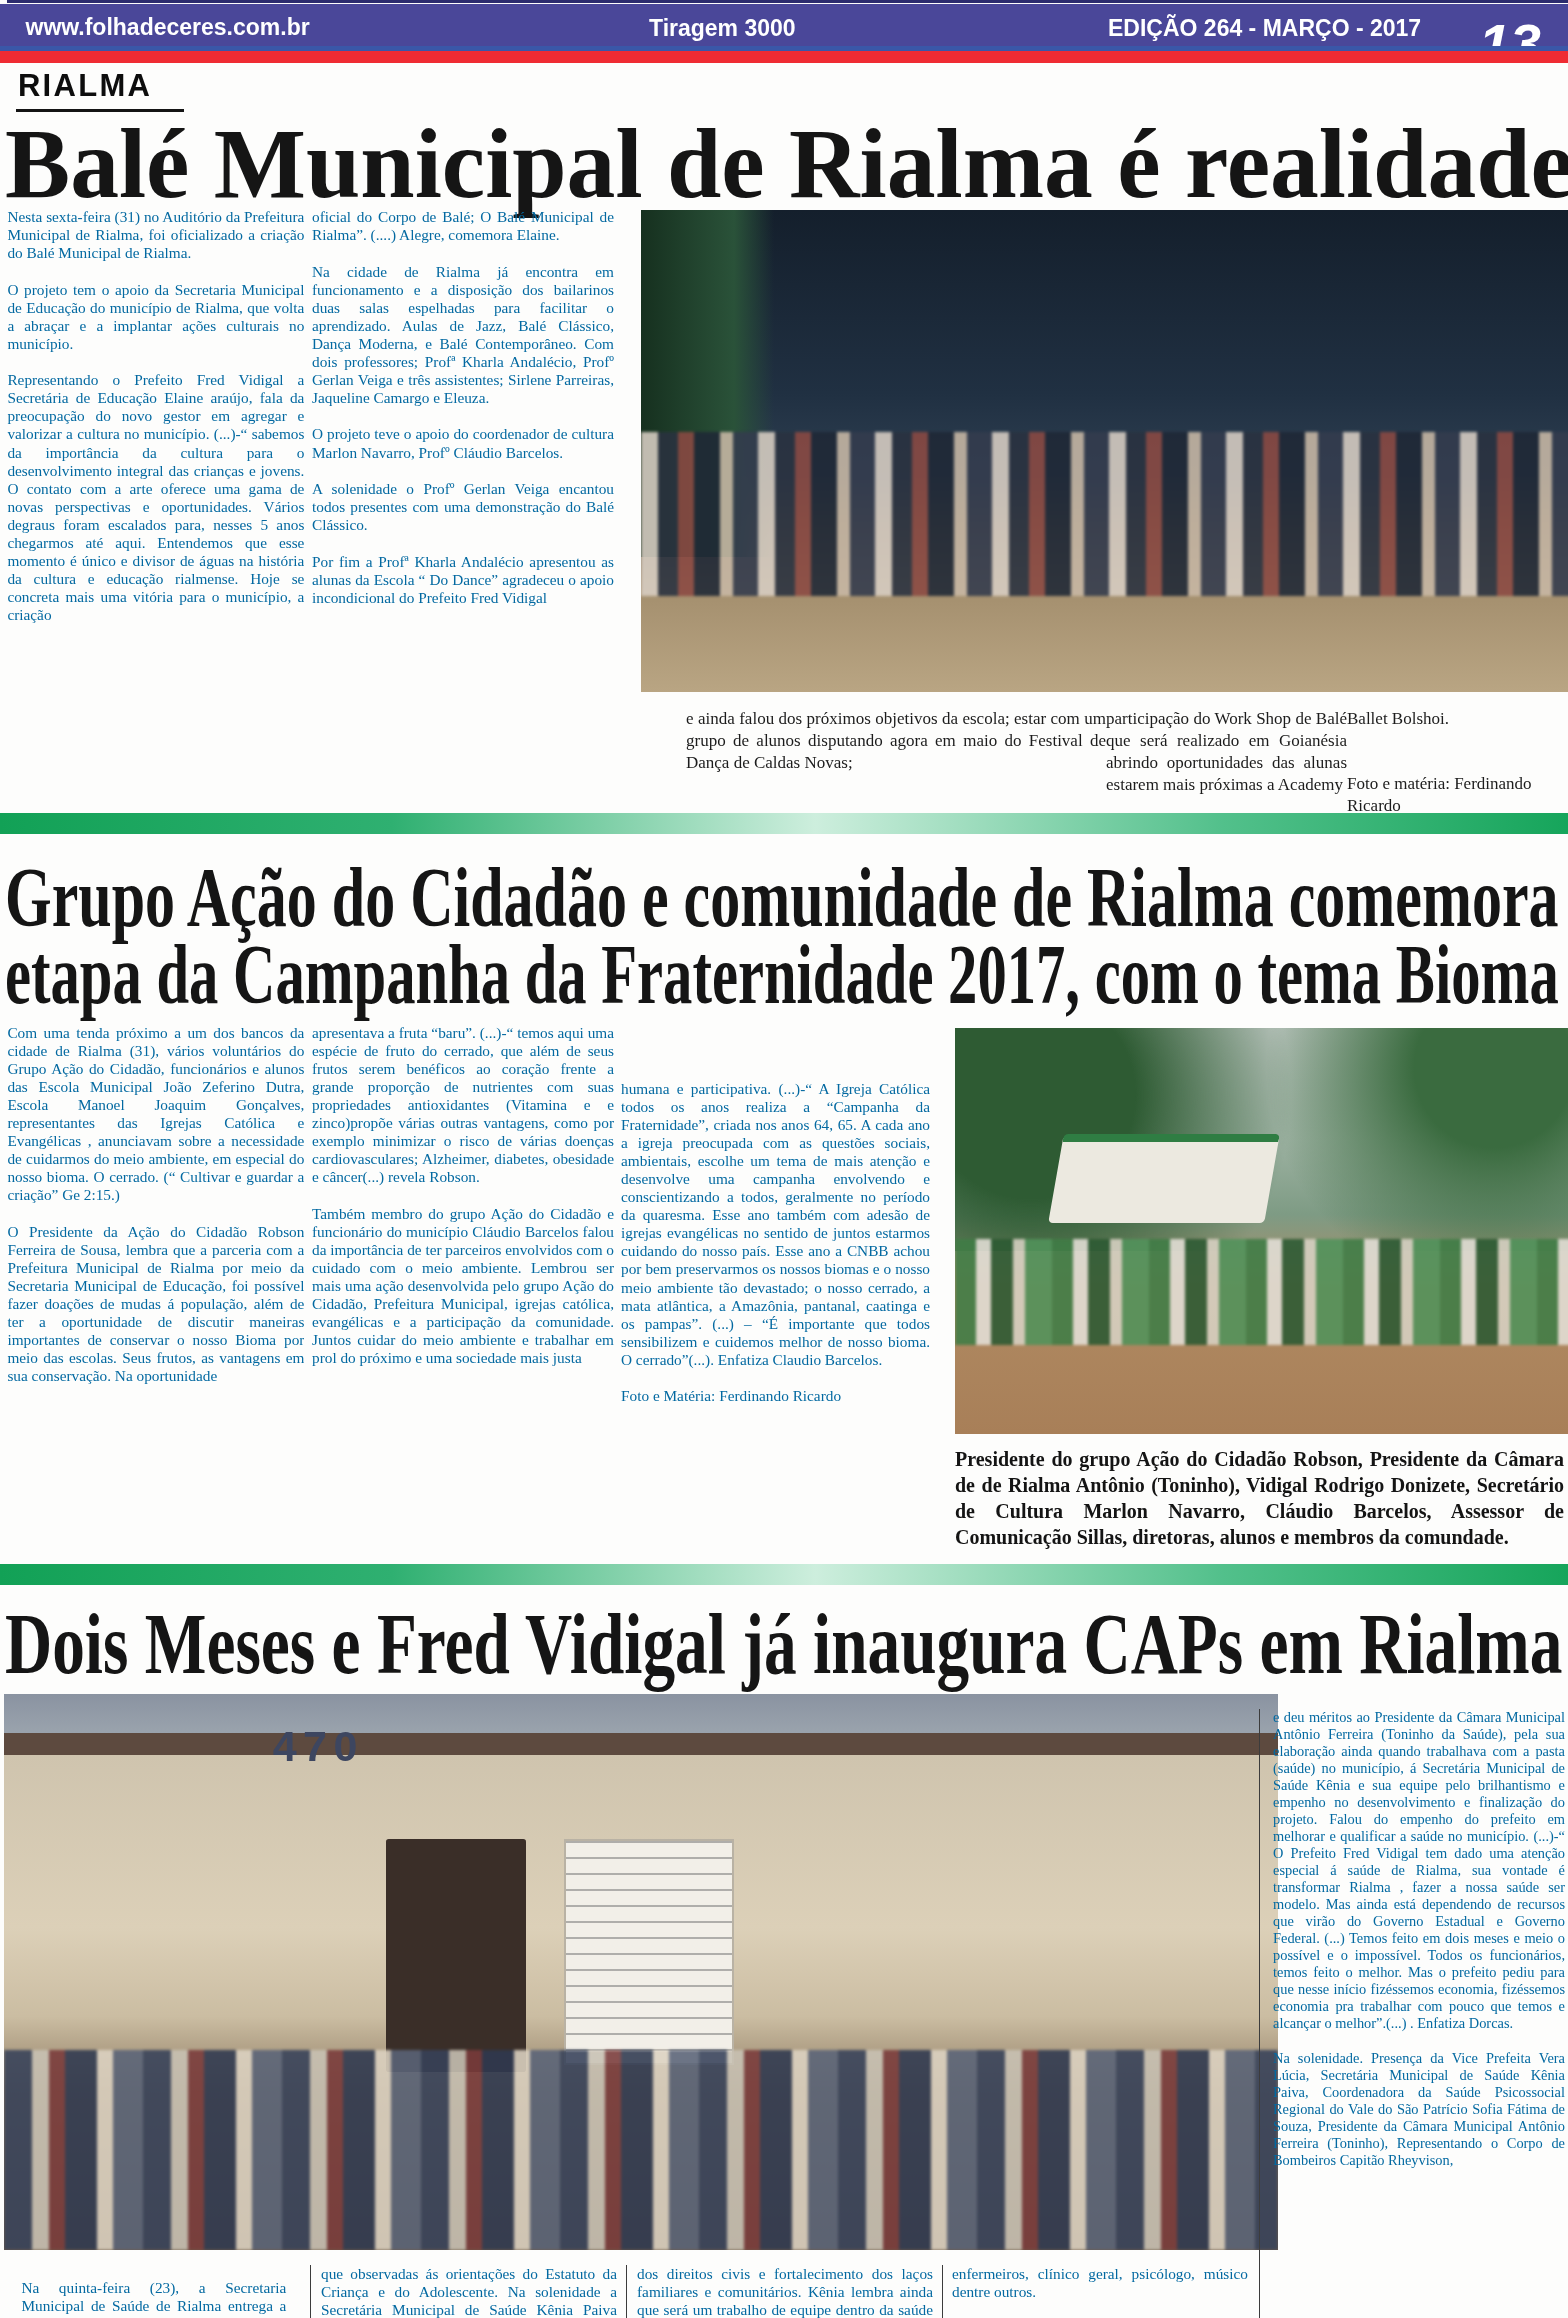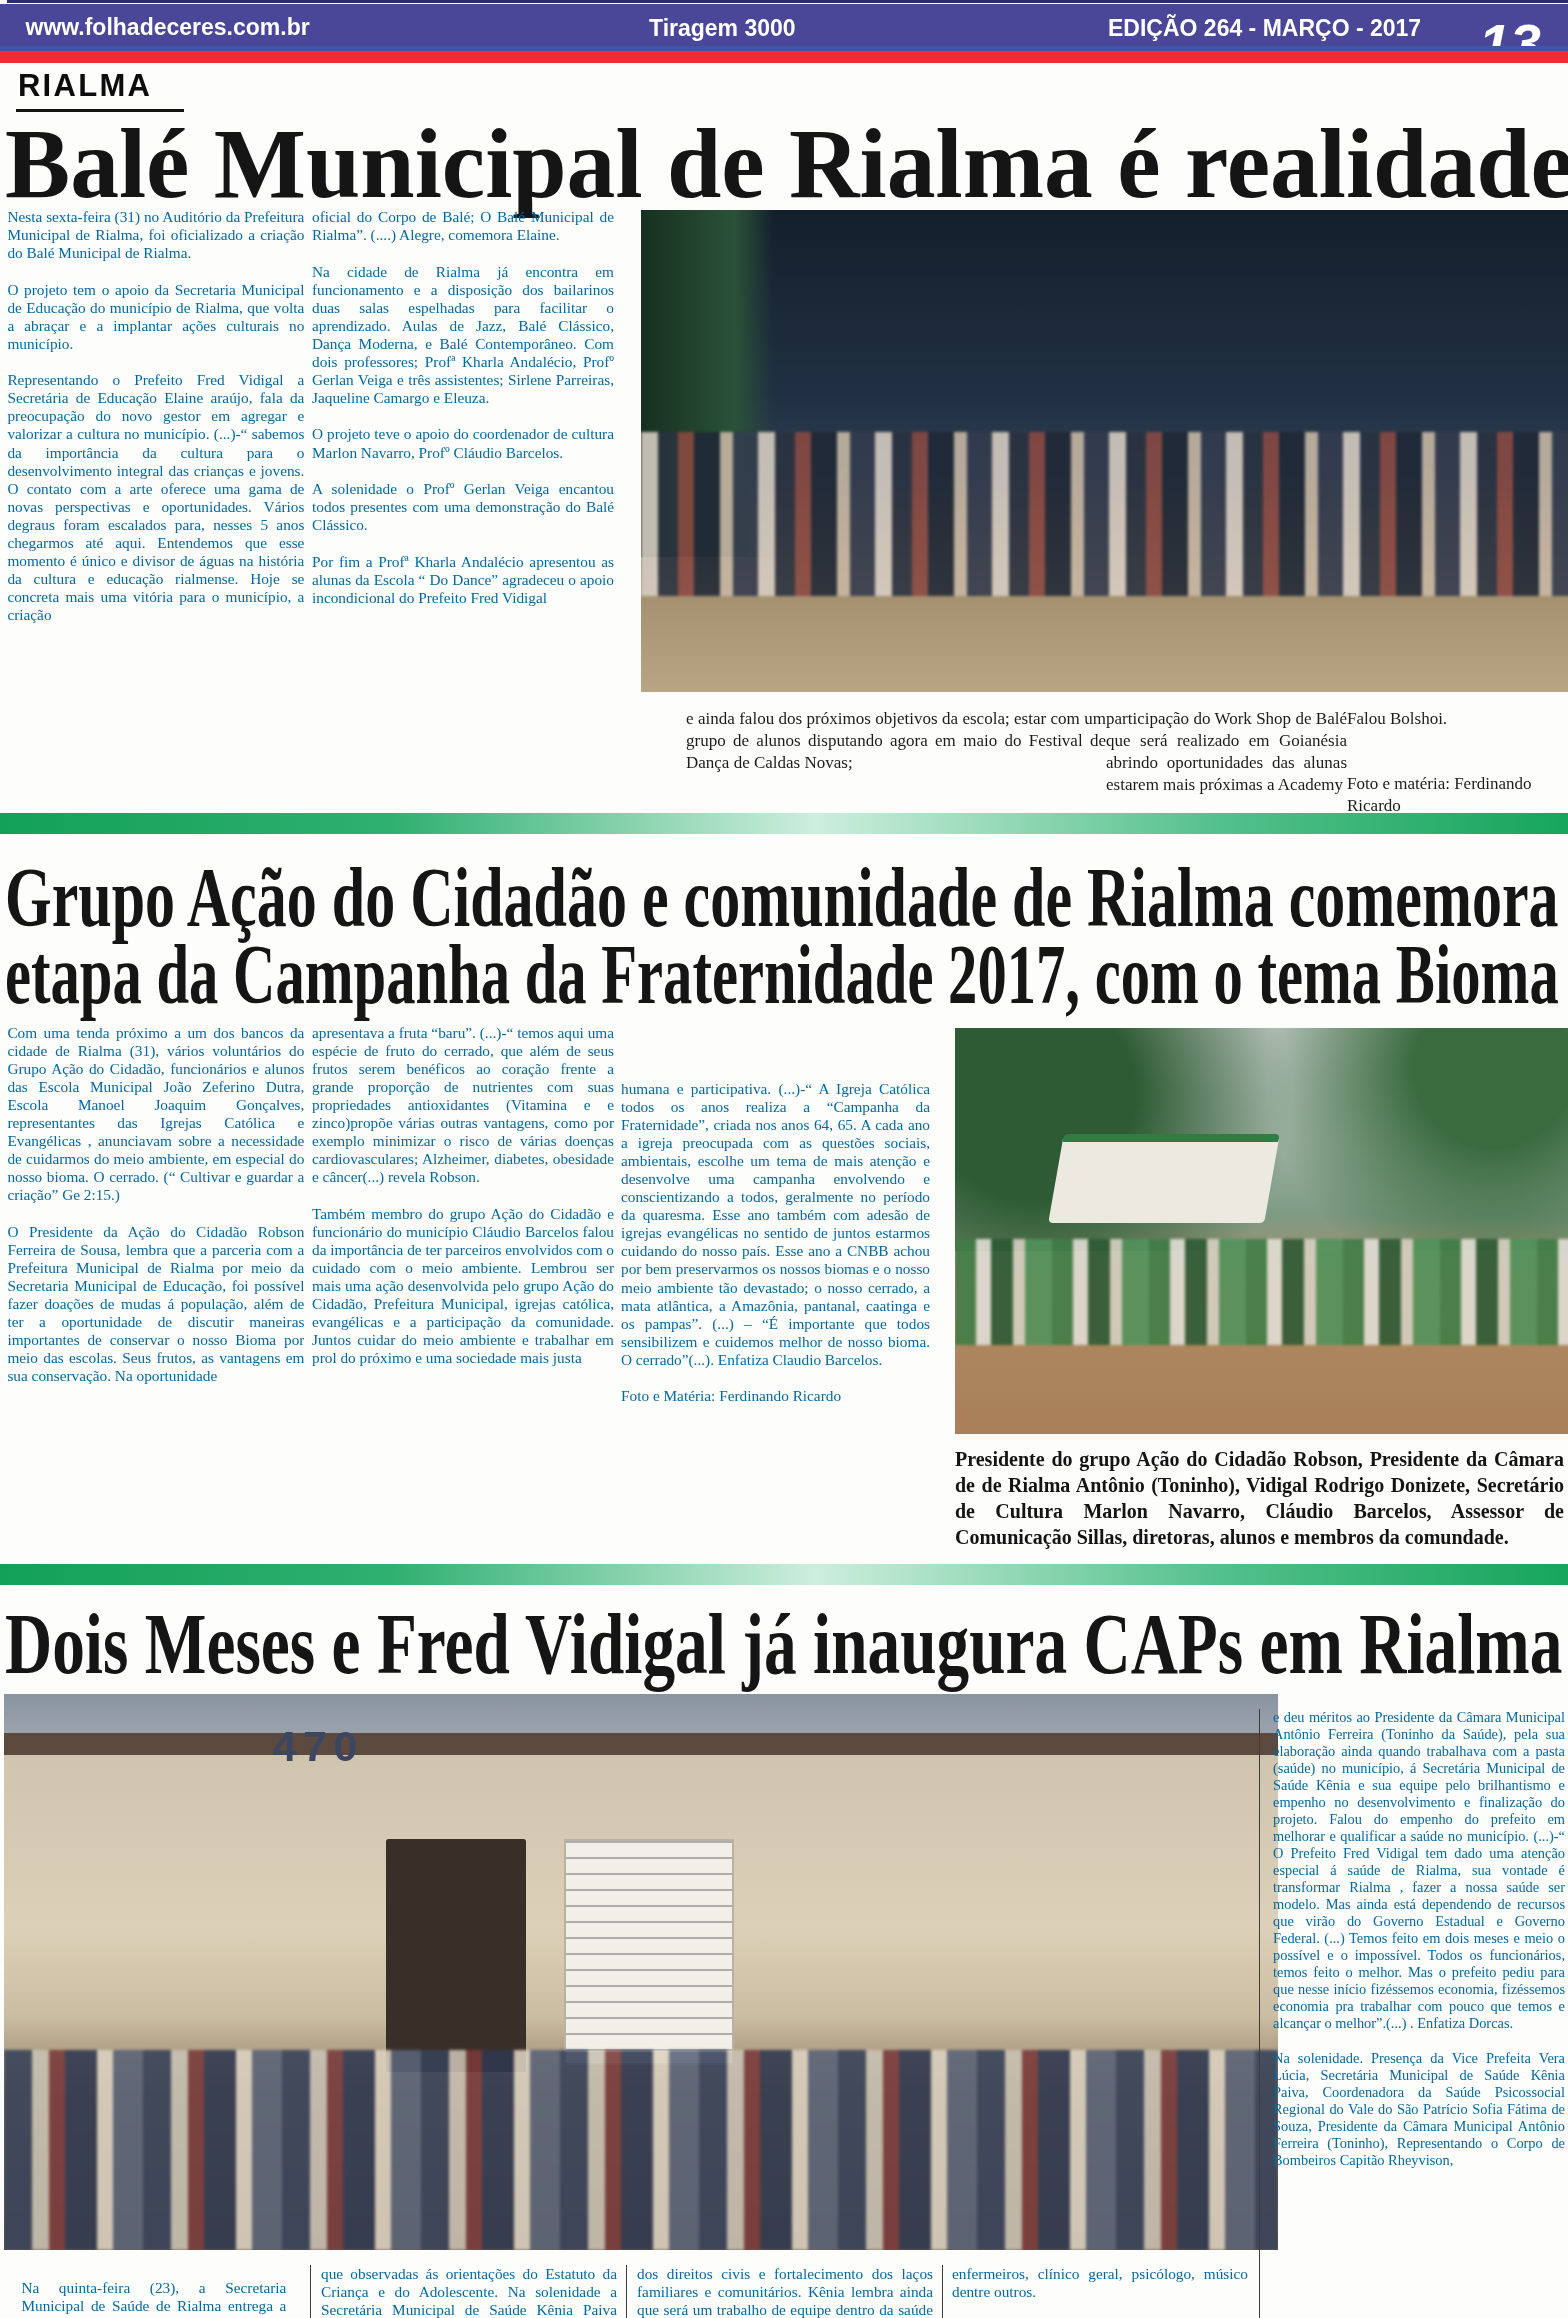--- a/index.html
+++ b/index.html
@@ -118,21 +118,21 @@
     <p>Por fim  a Profª Kharla Andalécio apresentou as alunas da Escola “ Do Dance” agradeceu o apoio incondicional do Prefeito Fred Vidigal</p>
   </div>
   <div class="photo" id="photo1">
     <div class="p1-curtain"></div>
     <div class="crowd crowd-b"></div>
   </div>
   <div class="cap-row">
     <div class="cap cap1">e ainda falou dos próximos objetivos da escola; estar  com um grupo de alunos disputando agora em maio do Festival  de Dança de Caldas Novas;</div>
     <div class="cap cap2">participação do Work Shop de Balé que será realizado em Goianésia abrindo oportunidades das alunas estarem mais próximas a Academy</div>
     <div class="cap cap3">
-      <p>Falou Bolshoi.</p>
+      <p>Ballet Bolshoi.</p>
       <p>Foto e matéria: Ferdinando Ricardo</p>
     </div>
   </div>
 
   <div class="divider" id="div1"></div>
 
   <div class="hlwrap" id="h2awrap">
     <span class="hl" style="transform-origin: left top; transform: scale(0.9838, 1.38);">Grupo Ação do Cidadão e comunidade de Rialma comemora</span>
   </div>
   <div class="hlwrap" id="h2bwrap">

